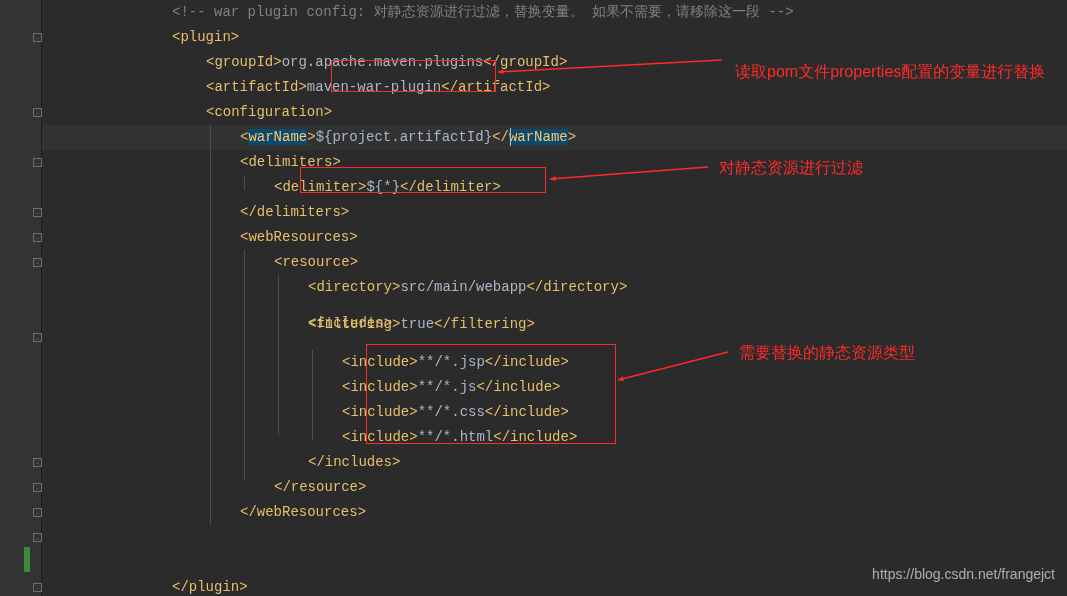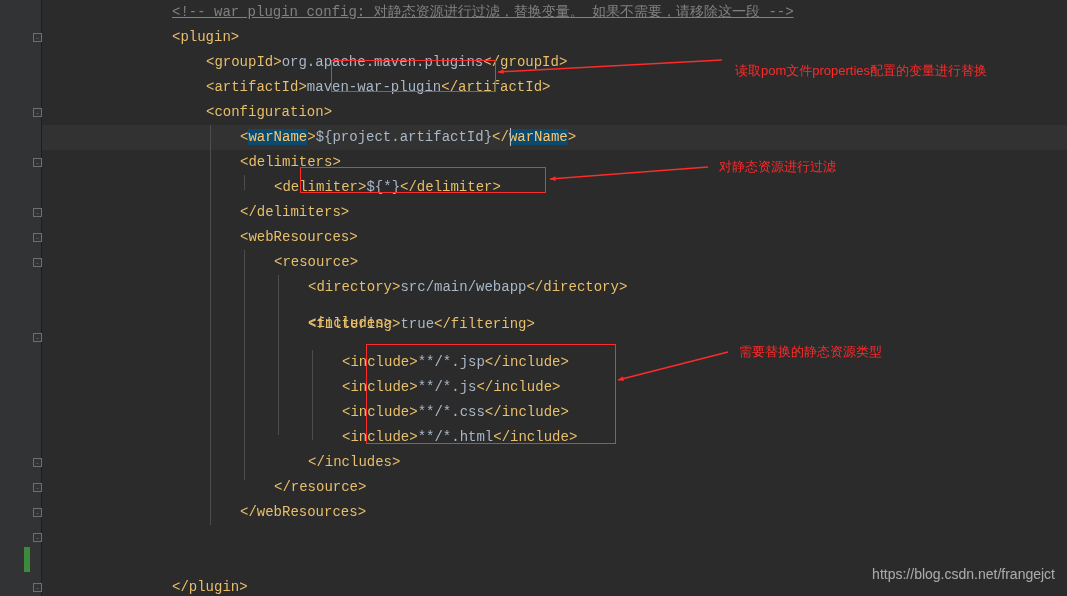--- a/index.html
+++ b/index.html
@@ -38,32 +38,32 @@
   .line {
     position: absolute;
     left: 0;
     height: 25px;
     line-height: 25px;
     white-space: pre;
     padding-left: 130px; 
   }
   .br { color: #e8bf6a; }   
   .tg { color: #e8bf6a; }   
-  .cm { color: #808080; text-decoration: underline; }   
+  .cm { color: #808080; }   
   .tx { color: #a9b7c6; }
   .id-hl { background: #0c4a6e; color:#ffc66d; } 
   .redbox {
     position: absolute;
     border: 1.5px solid #ff2a2a;
     pointer-events: none;
   }
   .anno {
     position: absolute;
     color: #ff2a2a;
-    font-size: 13px;
+    font-size: 16px;
     font-family: "Microsoft YaHei", sans-serif;
   }
   svg.arrow {
     position: absolute;
     pointer-events: none;
   }
   .caret {
     position: absolute;
     width: 1px;
     height: 18px;

